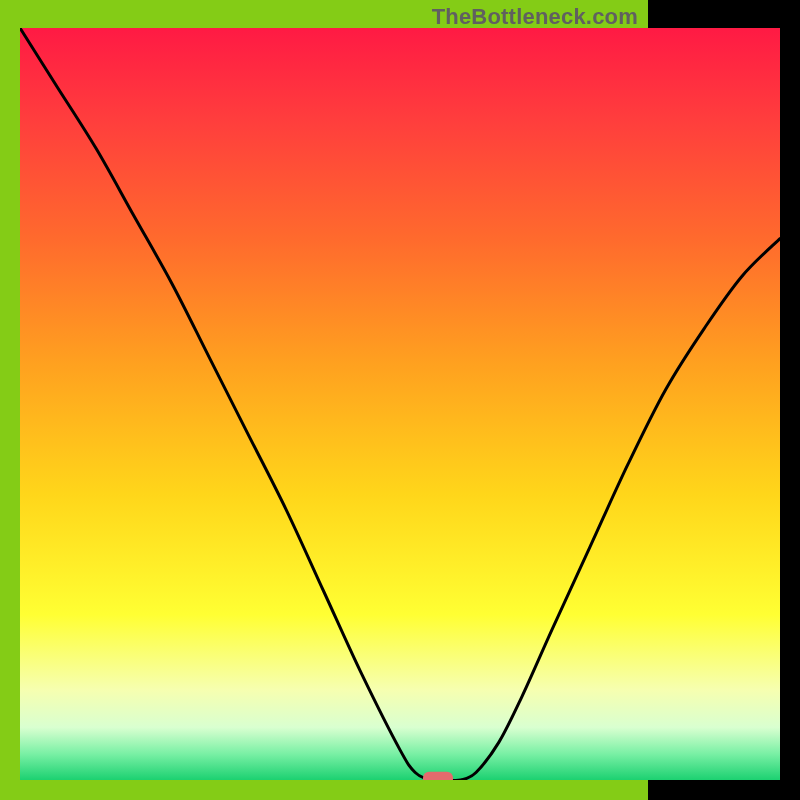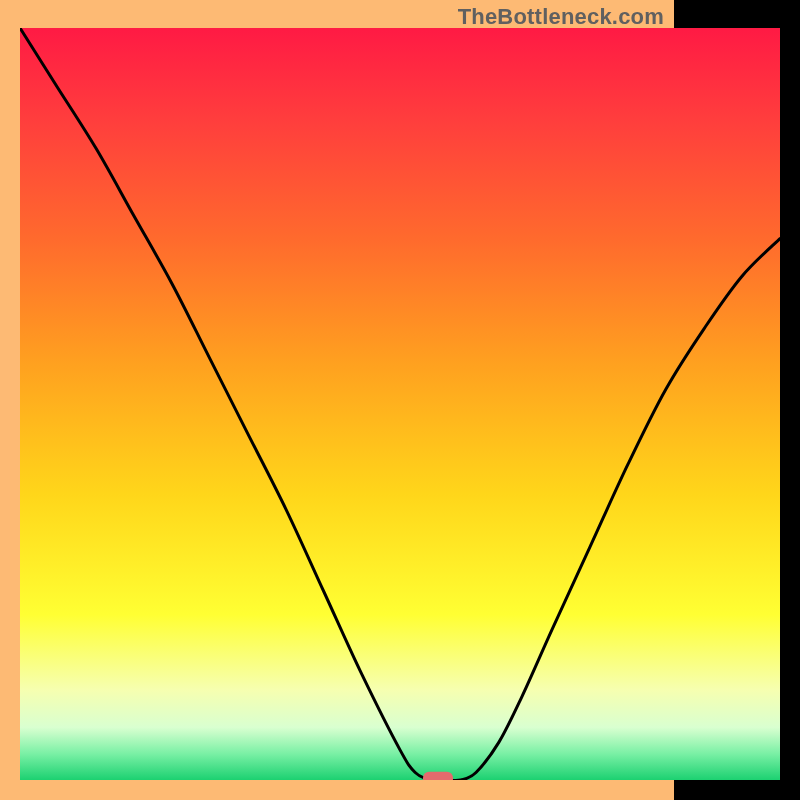--- a/index.html
+++ b/index.html
@@ -8,22 +8,21 @@
     width: 800px;
     height: 800px;
     background: #000;
     overflow: hidden;
     font-family: Arial, Helvetica, sans-serif;
   }
   .frame {
     position: relative;
     width: 648px;
     height: 800px;
-    background: #fdba74;
-    padding-left: 26px;
+    background: #84cc16;
   }
   .watermark {
     position: absolute;
     top: 4px;
     right: 10px;
     color: #606060;
     font-size: 22px;
     font-weight: 600;
     letter-spacing: 0.2px;
     z-index: 10;

